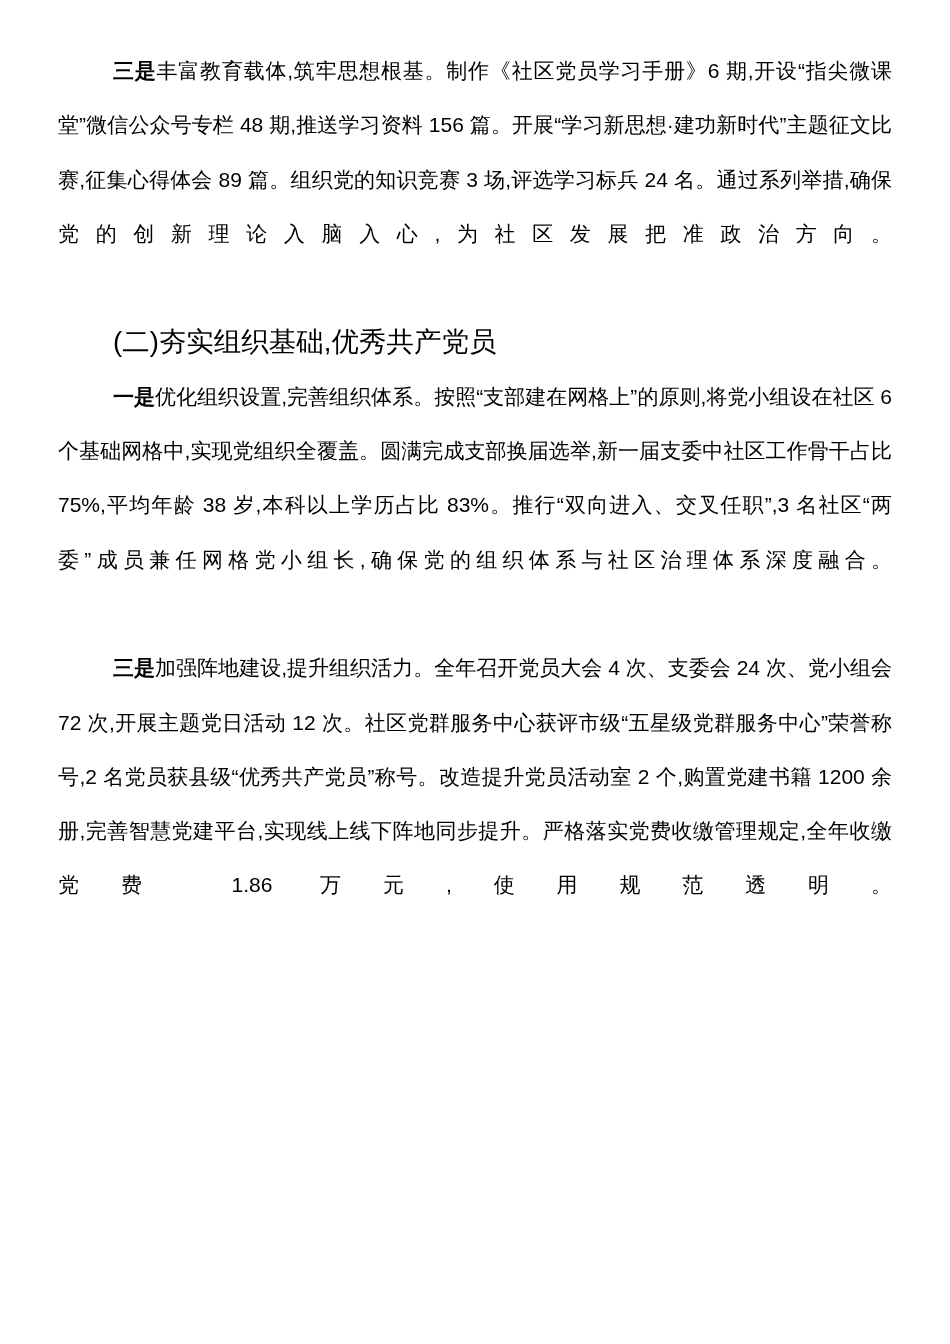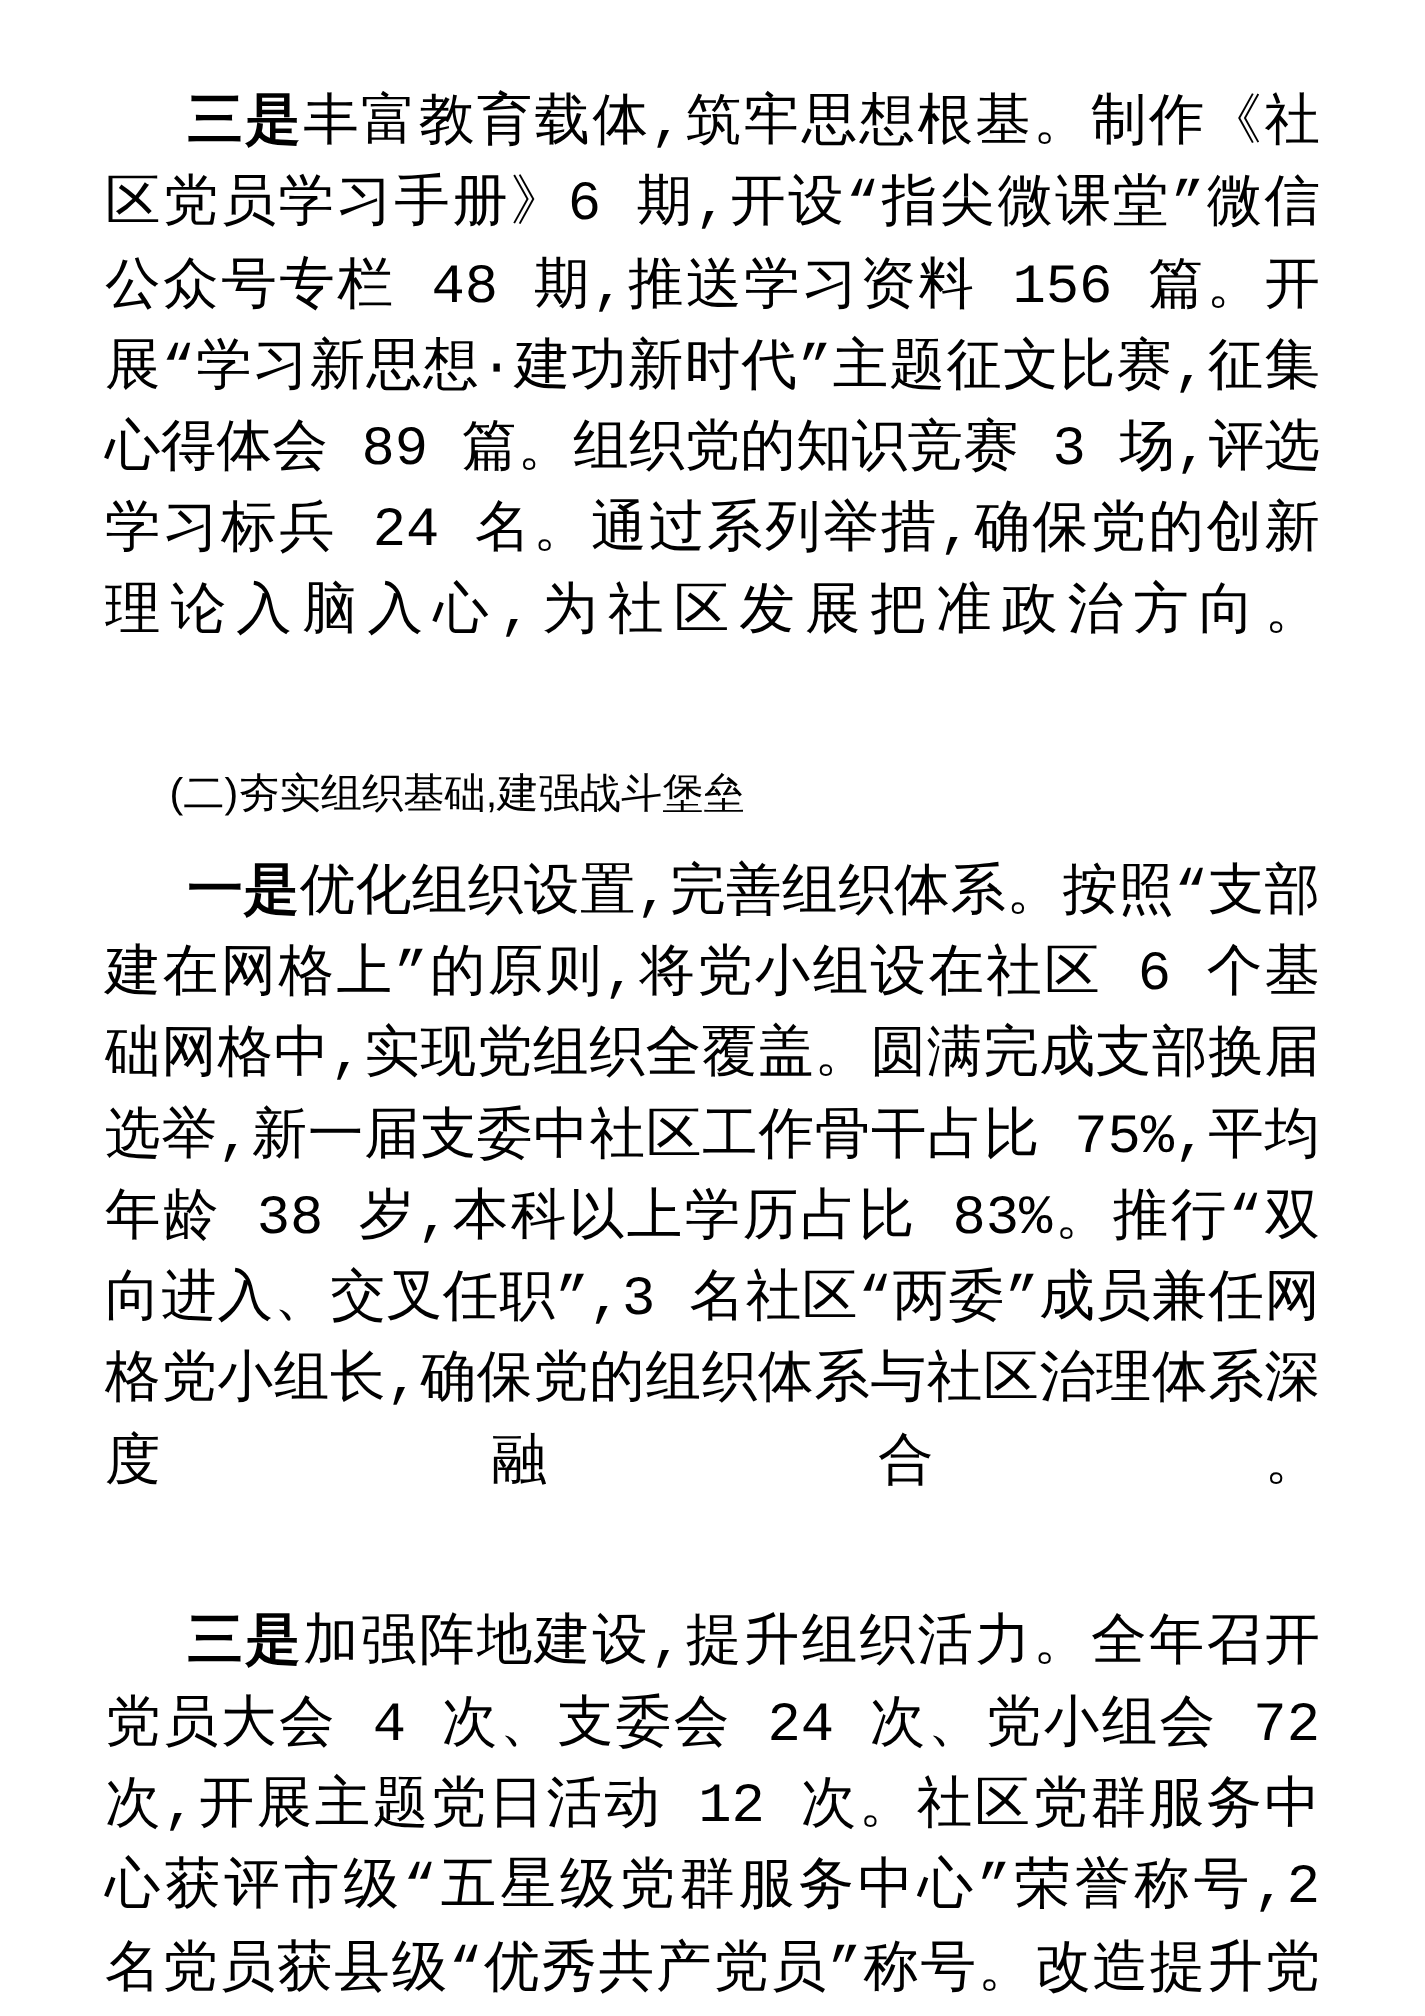--- a/index.html
+++ b/index.html
@@ -16,24 +16,24 @@
     overflow: hidden;
     box-sizing: border-box;
   }
   .content {
     position: absolute;
     left: 58px;
     top: 44px;
     width: 834px;
   }
   p.para {
-    margin: 12px;
+    margin: 0;
     padding: 0;
-    font-family: Liberation Mono, monospace;
-    font-size: 37px;
+    font-family: Liberation Sans, sans-serif;
+    font-size: 21px;
     line-height: 54.3px;
     color: #000000;
     text-align: justify;
     text-justify: inter-ideograph;
     text-indent: 55px;
     letter-spacing: 0px;
     word-spacing: 0px;
     -webkit-font-smoothing: antialiased;
   }
   p.para .lead {
@@ -58,21 +58,21 @@
   }
 </style>
 </head>
 <body>
 
 <div class="page">
   <div class="content">
 
     <p class="para"><span class="lead">三是</span><span>丰富教育载体,筑牢思想根基。制作《社区党员学习手册》6 期,开设“指尖微课堂”微信公众号专栏 48 期,推送学习资料 156 篇。开展“学习新思想·建功新时代”主题征文比赛,征集心得体会 89 篇。组织党的知识竞赛 3 场,评选学习标兵 24 名。通过系列举措,确保党的创新理论入脑入心,为社区发展把准政治方向。</span></p>
 
-    <p class="heading">(二)夯实组织基础,建强战斗堡垒</p>
+    <p class="heading">(二)夯实组织基础,优秀共产党员</p>
 
     <p class="para"><span class="lead">一是</span><span>优化组织设置,完善组织体系。按照“支部建在网格上”的原则,将党小组设在社区 6 个基础网格中,实现党组织全覆盖。圆满完成支部换届选举,新一届支委中社区工作骨干占比 75%,平均年龄 38 岁,本科以上学历占比 83%。推行“双向进入、交叉任职”,3 名社区“两委”成员兼任网格党小组长,确保党的组织体系与社区治理体系深度融合。</span></p>
 
 
     <p class="para"><span class="lead">三是</span><span>加强阵地建设,提升组织活力。全年召开党员大会 4 次、支委会 24 次、党小组会 72 次,开展主题党日活动 12 次。社区党群服务中心获评市级“五星级党群服务中心”荣誉称号,2 名党员获县级“优秀共产党员”称号。改造提升党员活动室 2 个,购置党建书籍 1200 余册,完善智慧党建平台,实现线上线下阵地同步提升。严格落实党费收缴管理规定,全年收缴党费 1.86 万元,使用规范透明。</span></p>
 
   </div>
 </div>
 
 </body></html>

